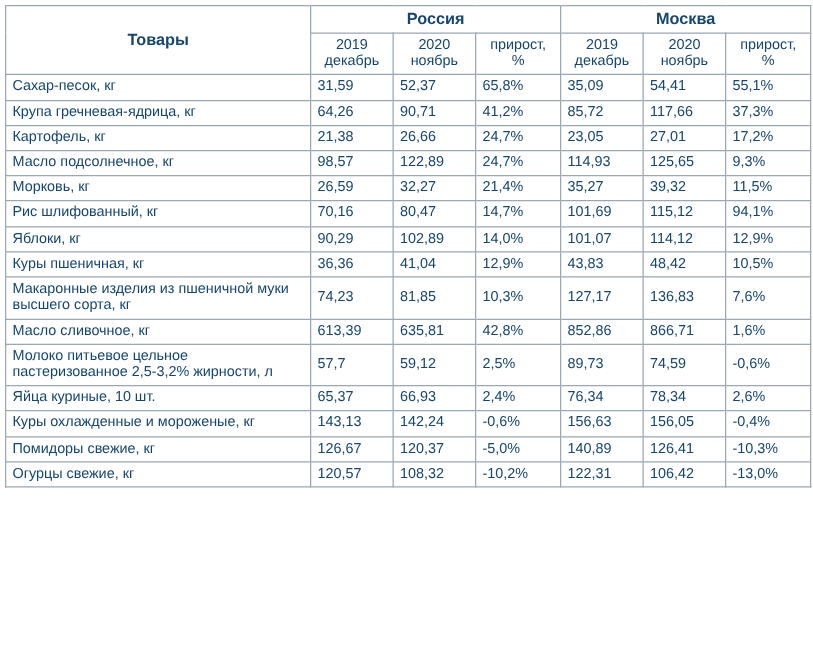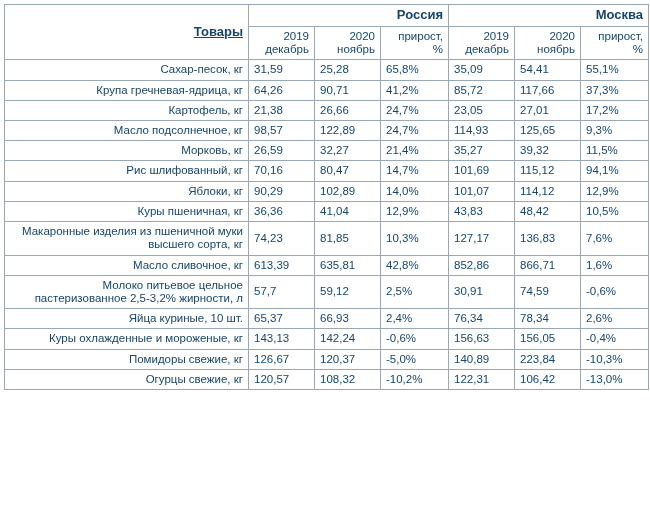--- a/index.html
+++ b/index.html
@@ -26,41 +26,40 @@
   }
   table.price-table th,
   table.price-table td {
     border: 1px solid #9aa7b4;
     padding: 3px 5px;
     vertical-align: middle;
     color: #16456e;
     line-height: 1.15;
   }
   thead th {
-    text-align: right;
+    text-align: center;
     font-weight: bold;
     color: #16456e;
     font-size: 12px;
   }
   th.goods-head {
     font-size: 13px;
     font-weight: bold;
-    text-decoration: underline;
   }
   th.group-head {
     font-size: 13px;
     font-weight: bold;
   }
   th.sub-head {
     font-weight: normal;
     font-size: 11.5px;
     padding: 4px 2px;
   }
   td.name-cell {
-    text-align: right;
+    text-align: left;
     font-size: 11.5px;
     padding-left: 6px;
     padding-right: 4px;
   }
   td.num-cell {
     text-align: left;
     padding-left: 8px;
     font-size: 11.5px;
     white-space: nowrap;
   }
@@ -113,21 +112,21 @@
         <th class="sub-head">
           <span class="two-line">прирост,</span>
           <span class="two-line">%</span>
         </th>
       </tr>
     </thead>
     <tbody>
       <tr>
         <td class="name-cell">Сахар-песок, кг</td>
         <td class="num-cell">31,59</td>
-        <td class="num-cell">25,28</td>
+        <td class="num-cell">52,37</td>
         <td class="num-cell">65,8%</td>
         <td class="num-cell">35,09</td>
         <td class="num-cell">54,41</td>
         <td class="num-cell">55,1%</td>
       </tr>
       <tr>
         <td class="name-cell">Крупа гречневая-ядрица, кг</td>
         <td class="num-cell">64,26</td>
         <td class="num-cell">90,71</td>
         <td class="num-cell">41,2%</td>
@@ -205,21 +204,21 @@
         <td class="num-cell">42,8%</td>
         <td class="num-cell">852,86</td>
         <td class="num-cell">866,71</td>
         <td class="num-cell">1,6%</td>
       </tr>
       <tr>
         <td class="name-cell">Молоко питьевое цельное пастеризованное 2,5-3,2% жирности, л</td>
         <td class="num-cell">57,7</td>
         <td class="num-cell">59,12</td>
         <td class="num-cell">2,5%</td>
-        <td class="num-cell">30,91</td>
+        <td class="num-cell">89,73</td>
         <td class="num-cell">74,59</td>
         <td class="num-cell">-0,6%</td>
       </tr>
       <tr>
         <td class="name-cell">Яйца куриные, 10 шт.</td>
         <td class="num-cell">65,37</td>
         <td class="num-cell">66,93</td>
         <td class="num-cell">2,4%</td>
         <td class="num-cell">76,34</td>
         <td class="num-cell">78,34</td>
@@ -233,21 +232,21 @@
         <td class="num-cell">156,63</td>
         <td class="num-cell">156,05</td>
         <td class="num-cell">-0,4%</td>
       </tr>
       <tr>
         <td class="name-cell">Помидоры свежие, кг</td>
         <td class="num-cell">126,67</td>
         <td class="num-cell">120,37</td>
         <td class="num-cell">-5,0%</td>
         <td class="num-cell">140,89</td>
-        <td class="num-cell">223,84</td>
+        <td class="num-cell">126,41</td>
         <td class="num-cell">-10,3%</td>
       </tr>
       <tr>
         <td class="name-cell">Огурцы свежие, кг</td>
         <td class="num-cell">120,57</td>
         <td class="num-cell">108,32</td>
         <td class="num-cell">-10,2%</td>
         <td class="num-cell">122,31</td>
         <td class="num-cell">106,42</td>
         <td class="num-cell">-13,0%</td>

